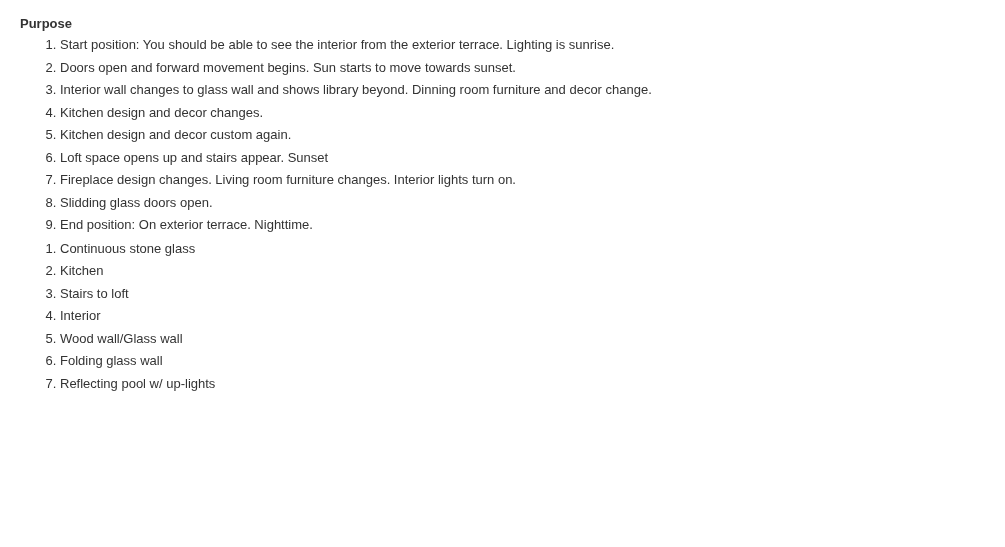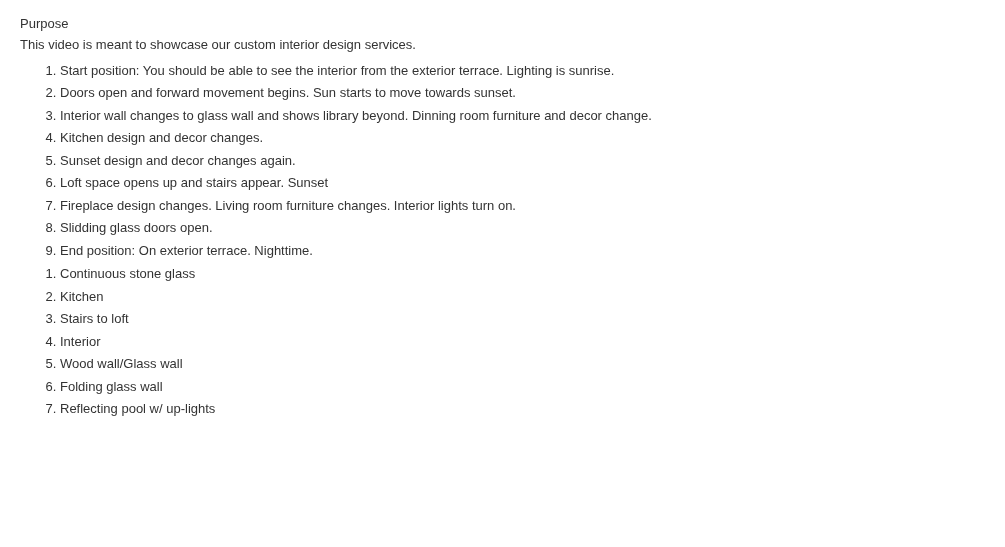--- a/index.html
+++ b/index.html
@@ -12,21 +12,21 @@
       background-color: #ffffff;
       font-family: Arial, sans-serif;
       font-size: 13px;
       color: #333333;
       width: 1005px;
       min-height: 547px;
       padding: 16px 20px;
     }
 
     .section-title {
-      font-weight: normal;
+      font-weight: bold;
       margin-bottom: 4px;
       margin-top: 14px;
     }
 
     .section-title:first-child {
       margin-top: 0;
     }
 
     p {
       margin-bottom: 6px;
@@ -41,33 +41,32 @@
     ol li {
       margin-bottom: 3px;
       line-height: 1.5;
     }
   </style>
 </head>
 <body>
 
 <div>
   <div class="section-title">Purpose</div>
-  <p>This video is meant to showcase our custom interior design services.</p>
 </div>
 
 <div>
 </div>
 
 <div>
   <ol>
   <li>Start position: You should be able to see the interior from the exterior terrace. Lighting is sunrise.</li>
       <li>Doors open and forward movement begins. Sun starts to move towards sunset.</li>
       <li>Interior wall changes to glass wall and shows library beyond. Dinning room furniture and decor change.</li>
       <li>Kitchen design and decor changes.</li>
-      <li>Sunset design and decor changes again.</li>
+      <li>Kitchen design and decor custom again.</li>
       <li>Loft space opens up and stairs appear. Sunset</li>
       <li>Fireplace design changes. Living room furniture changes. Interior lights turn on.</li>
       <li>Slidding glass doors open.</li>
       <li>End position: On exterior terrace. Nighttime.</li>
     </ol>
 </div>
 
 <div>
   <ol>
   <li>Continuous stone glass</li>

